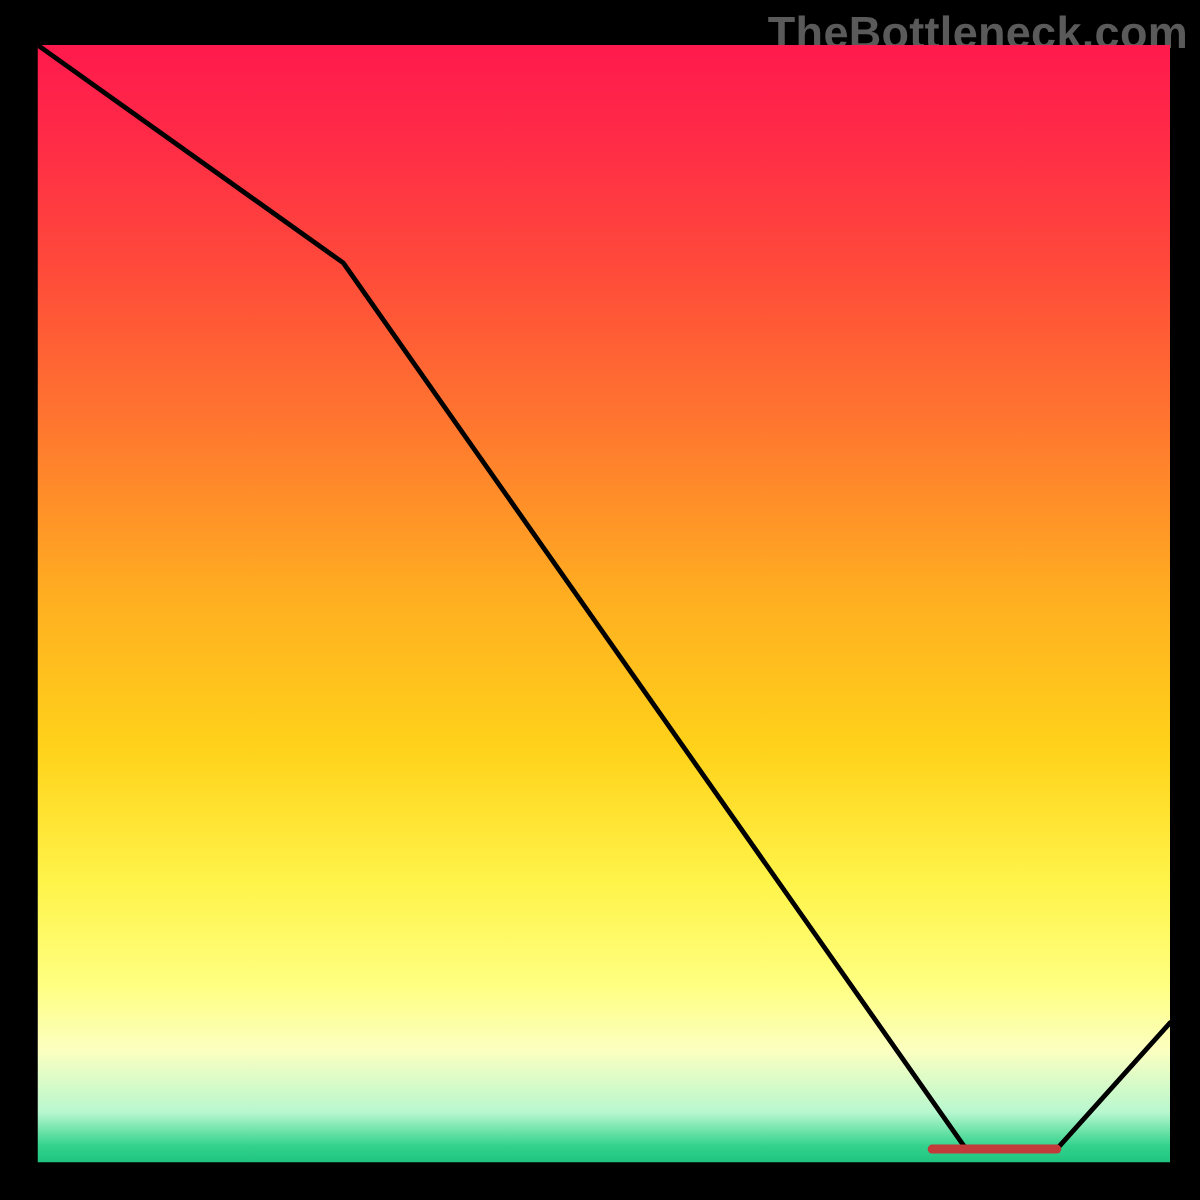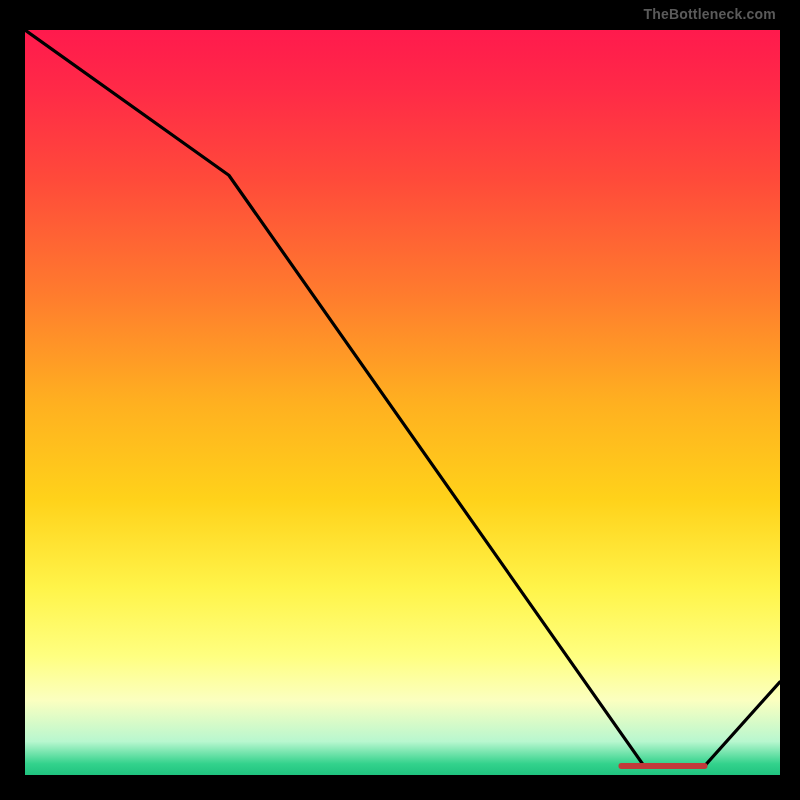--- a/index.html
+++ b/index.html
@@ -12,22 +12,22 @@
     font-family: Arial, Helvetica, sans-serif;
   }
   .page {
     position: relative;
     width: 800px;
     height: 800px;
   }
   .attribution {
     position: absolute;
     top: 6px;
-    right: 24px;
-    font-size: 14px;
+    right: 8px;
+    font-size: 30px;
     font-weight: 600;
     color: #5a5a5a;
     letter-spacing: 0.2px;
   }
   .plot-outer {
     position: absolute;
     left: 25px;
     top: 30px;
     width: 755px;
     height: 745px;

